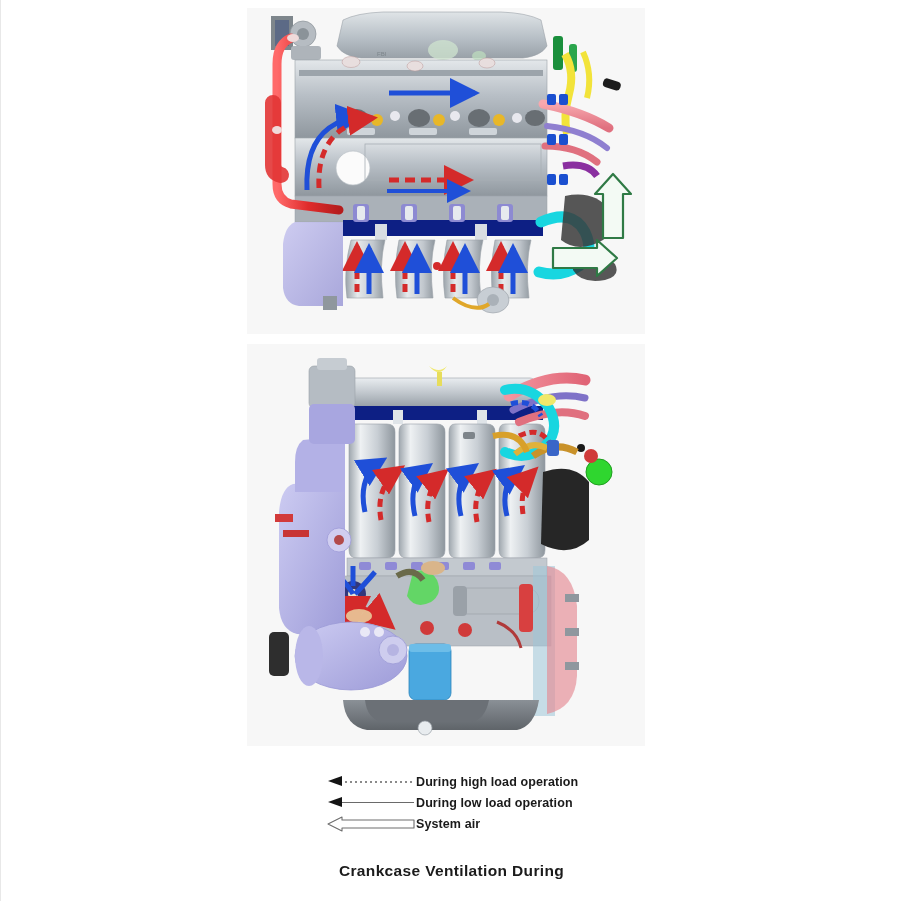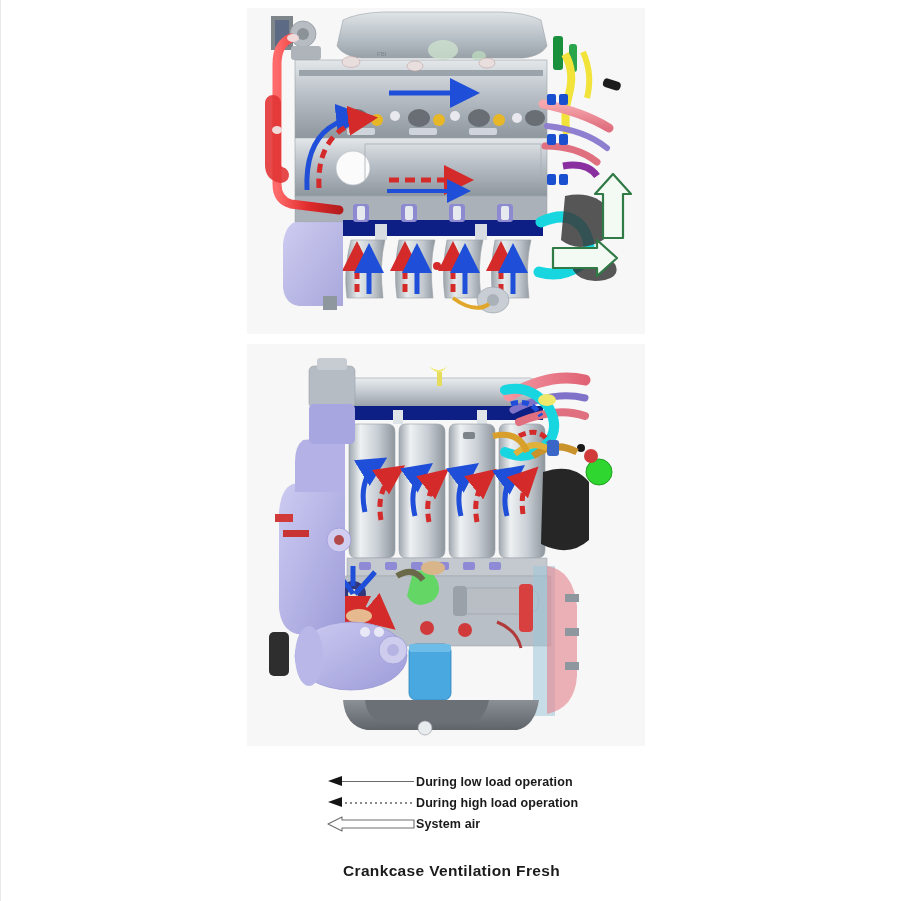--- a/index.html
+++ b/index.html
@@ -394,40 +394,40 @@
       <path d="M268,110 q16,-14 32,-6" fill="none" stroke="#e0b23a" stroke-width="6"></path>
       <rect x="300" y="96" width="12" height="16" rx="3" fill="#3a66c8"></rect>
       <path d="M246,92 q26,-6 34,16" fill="none" stroke="#d8a02a" stroke-width="6"></path>
     </svg>
   </div>
 
   <div id="legend">
 
     <div class="legend-row">
       <span class="legend-sym">
+        <span class="sym-dot-line"></span>
+        <span class="sym-head"></span>
+      </span>
+      <span class="legend-text">During high load operation</span>
+    </div>
+
+    <div class="legend-row">
+      <span class="legend-sym">
         <span class="sym-solid-line"></span>
         <span class="sym-head"></span>
       </span>
       <span class="legend-text">During low load operation</span>
-    </div>
-
-    <div class="legend-row">
-      <span class="legend-sym">
-        <span class="sym-dot-line"></span>
-        <span class="sym-head"></span>
-      </span>
-      <span class="legend-text">During high load operation</span>
     </div>
 
     <div class="legend-row">
       <span class="legend-sym">
         <svg class="sym-hollow" viewBox="0 0 90 16" preserveAspectRatio="none">
           <path d="M88,4 L16,4 L16,1 L2,8 L16,15 L16,12 L88,12 z" fill="#ffffff" stroke="#6e6e6e" stroke-width="1.1" stroke-linejoin="round"></path>
         </svg>
       </span>
       <span class="legend-text">System air</span>
     </div>
 
   </div>
 
-  <div id="caption">Crankcase Ventilation Fresh</div>
+  <div id="caption">Crankcase Ventilation During</div>
 
 </div>
 
 </body></html>

